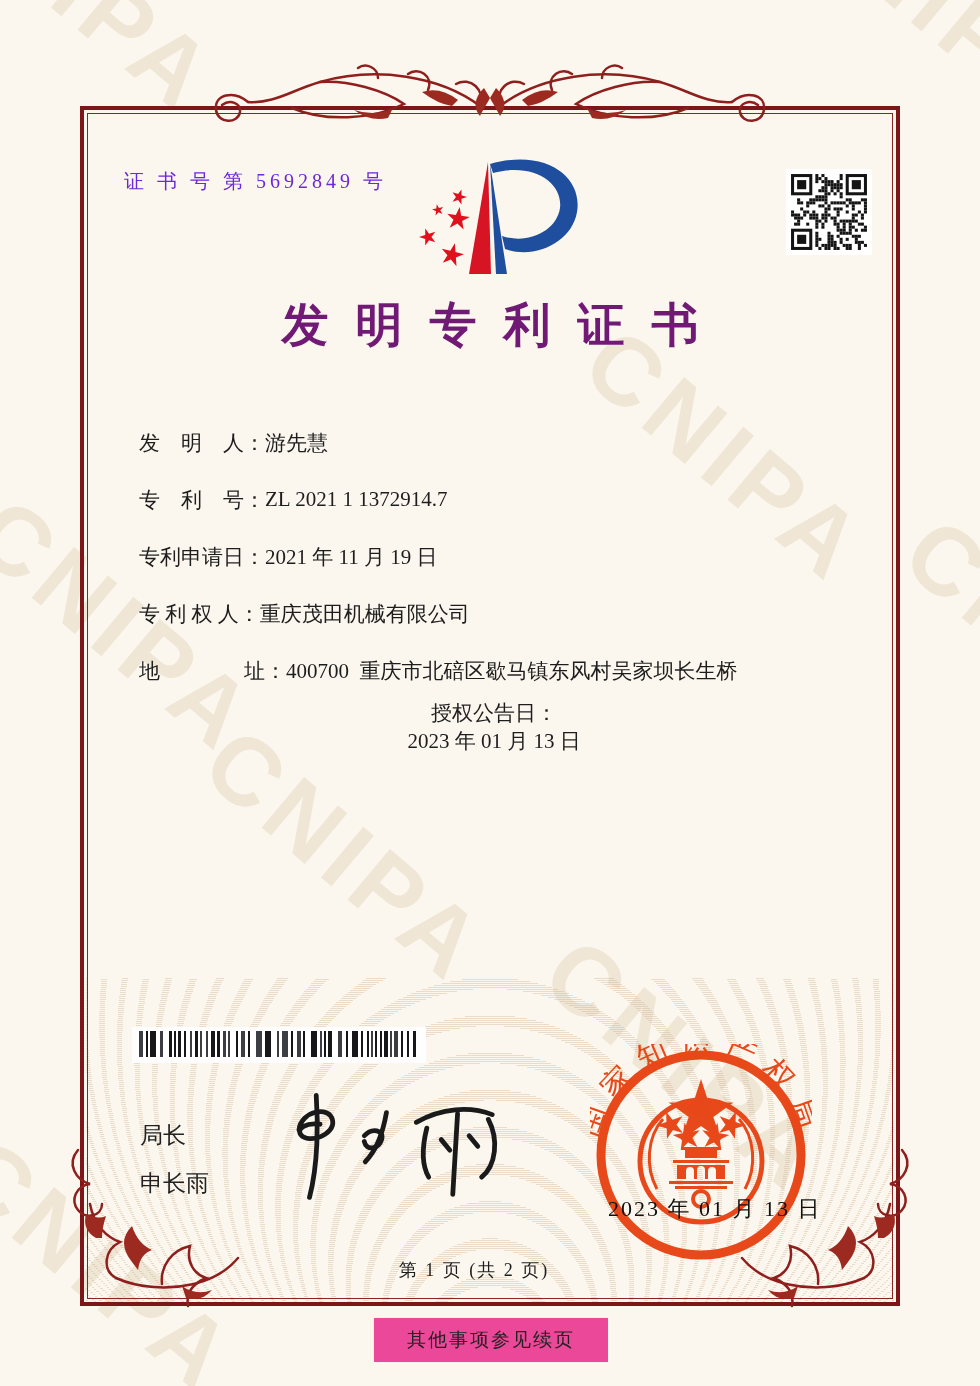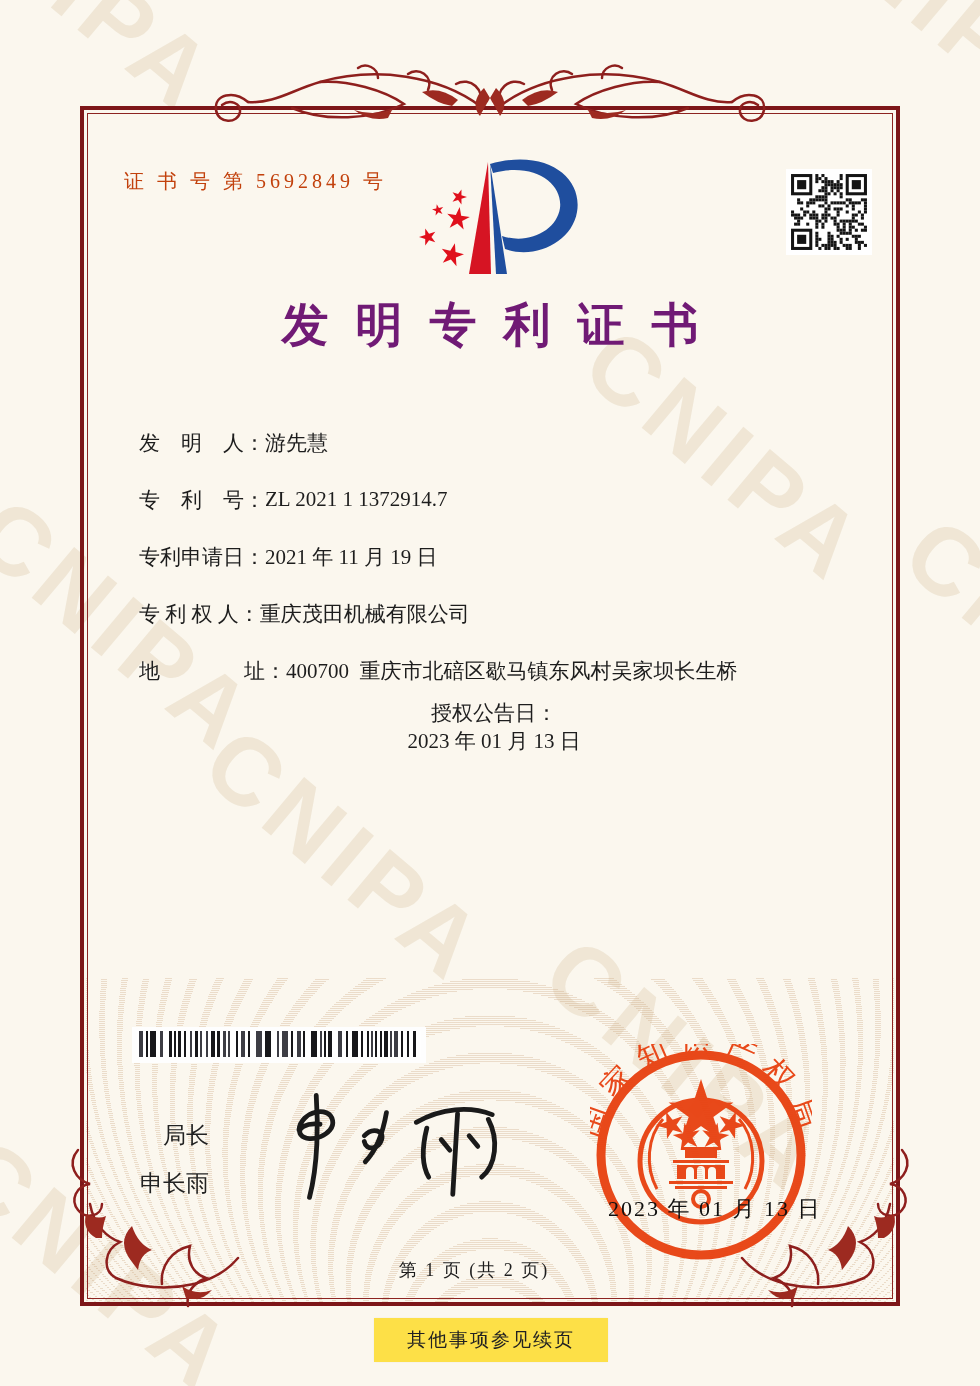--- a/index.html
+++ b/index.html
@@ -20,46 +20,46 @@
     background:repeating-radial-gradient(140% 85% at 50% 140%,
       rgba(198,158,118,0.30) 0 1.2px, rgba(198,158,118,0) 1.2px 8px);
   }
   .frame{
     position:absolute;left:80px;top:106px;width:820px;height:1200px;
     border:4px solid #7d1618;box-sizing:border-box;
   }
   .frame-inner{position:absolute;inset:3px;border:1px solid #8d2421;}
   .ornament{position:absolute;pointer-events:none;}
   .cert-no{
-    position:absolute;left:124px;top:168px;font-size:20px;letter-spacing:4px;color:#c2410c;
+    position:absolute;left:124px;top:168px;font-size:20px;letter-spacing:4px;color:#6d28d9;
   }
   .qr-wrap{position:absolute;left:786px;top:169px;width:86px;height:86px;background:#fff;padding:2px;box-sizing:border-box;}
   .title{
     position:absolute;left:80px;top:294px;width:820px;text-align:center;
     font-size:47px;font-weight:700;letter-spacing:27px;padding-left:27px;box-sizing:border-box;color:#701a75;
   }
   .fields{position:absolute;left:139px;top:414px;width:710px;}
   .field-row{height:57px;display:flex;align-items:center;font-size:21px;}
   .field-label{display:inline-block;white-space:pre;}
   .field-value{white-space:pre;}
   .grant-row{height:57px;display:flex;align-items:center;font-size:21px;flex-direction:column;}
   .grant-group2{margin-left:86px;display:flex;align-items:center;}
   .paragraphs{position:absolute;left:139px;top:806px;width:706px;font-size:20.5px;line-height:37px;text-align:justify;}
   .paragraphs p{margin:0;text-indent:2em;}
   .barcode-wrap{position:absolute;left:132px;top:1027px;width:294px;height:36px;background:#fefefe;padding:4px 5px;box-sizing:border-box;}
   .sig-block{position:absolute;left:140px;top:1120px;font-family:"Liberation Sans","DejaVu Sans",sans-serif;font-size:23px;color:#222;}
-  .sig-block .line{margin-bottom:17px;text-align:right;}
+  .sig-block .line{margin-bottom:17px;}
   .signature{position:absolute;left:272px;top:1080px;}
   .seal{position:absolute;left:590px;top:1044px;opacity:.95;}
   .seal-date{
     position:absolute;left:608px;top:1194px;font-size:22px;letter-spacing:2px;color:#101010;white-space:pre;
   }
   .page-num{position:absolute;left:80px;top:1258px;width:788px;text-align:center;font-size:18px;letter-spacing:2px;}
   .strip{
-    position:absolute;left:374px;top:1318px;width:234px;height:44px;background:#fde047;
+    position:absolute;left:374px;top:1318px;width:234px;height:44px;background:#ec4899;
     display:flex;align-items:center;justify-content:center;font-size:19px;letter-spacing:2px;color:#222;
     box-shadow:0 0 2px rgba(0,0,0,0.05);
   }
 </style>
 </head>
 <body>
 
 <div class="page">
 
   <div class="watermark" style="left:-90px;top:-70px">CNIPA</div>

